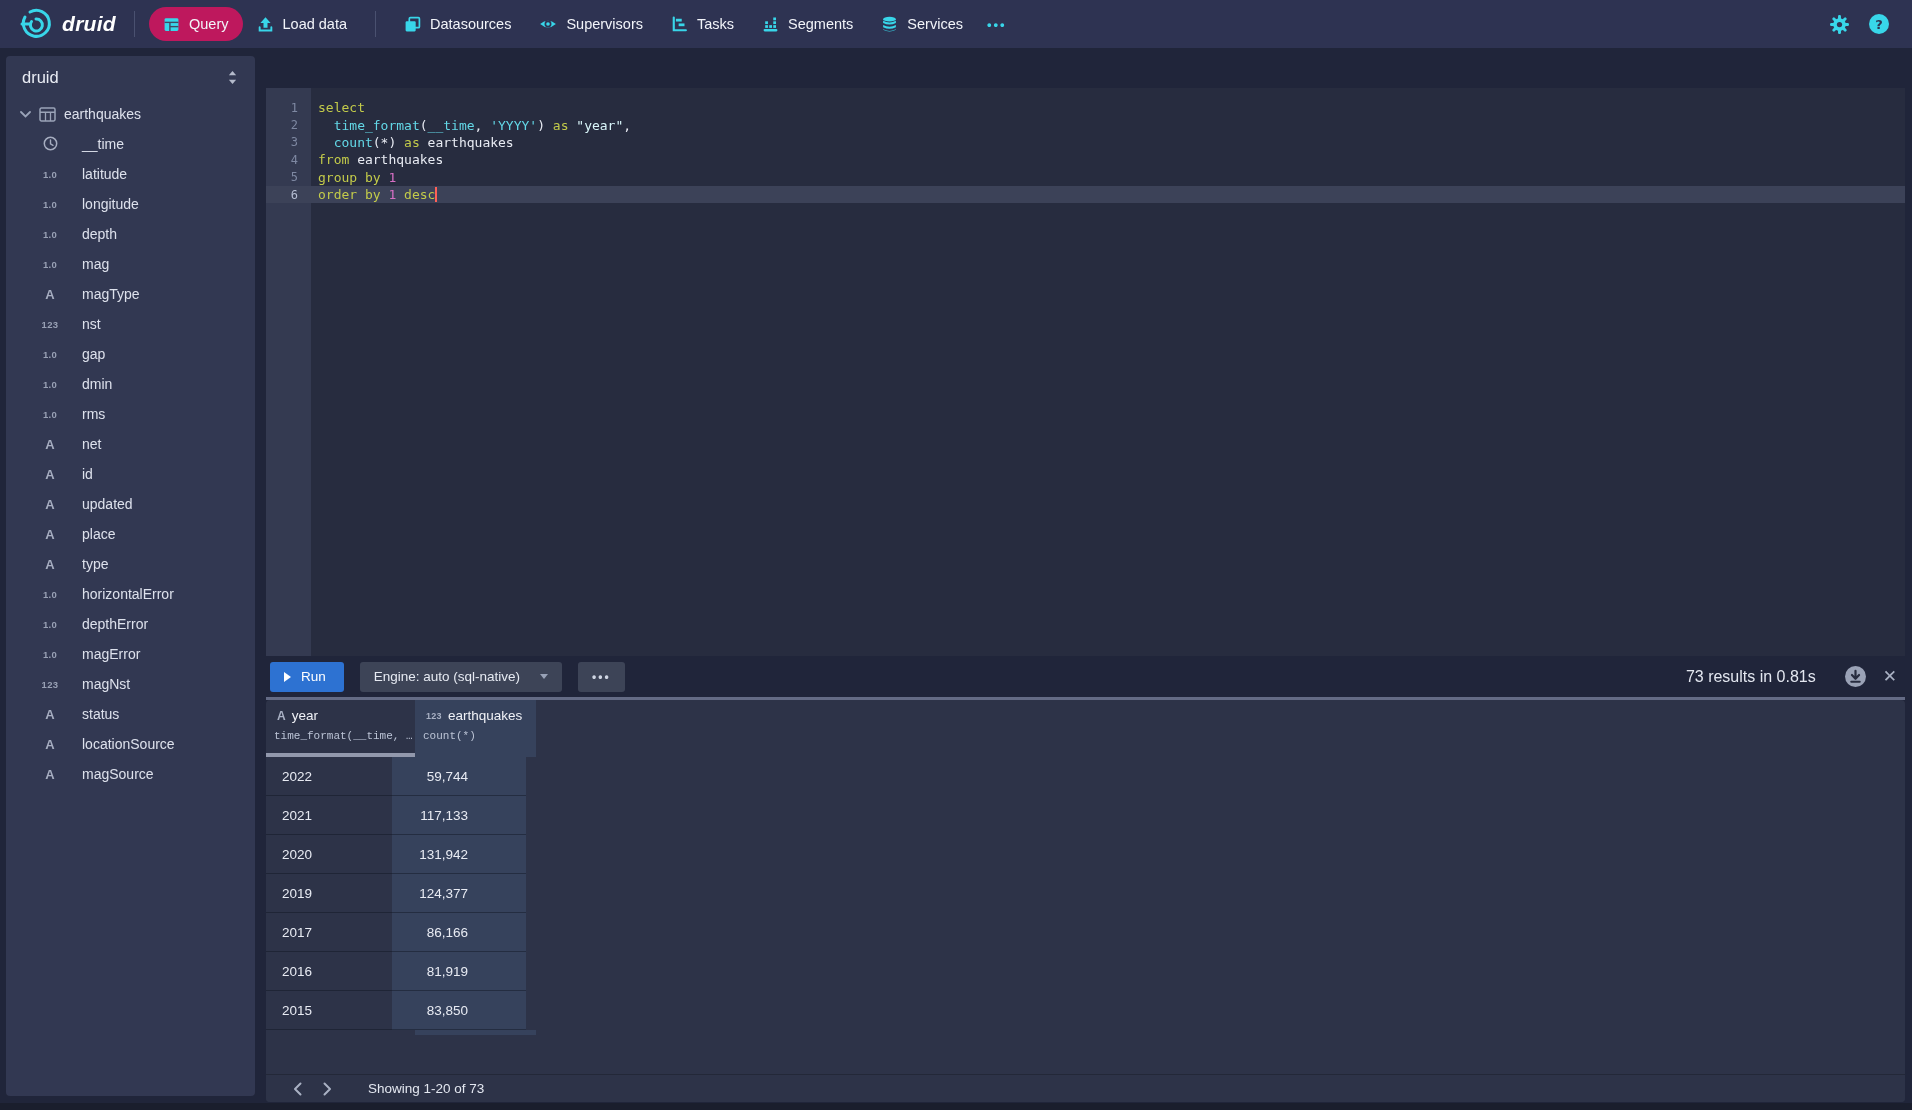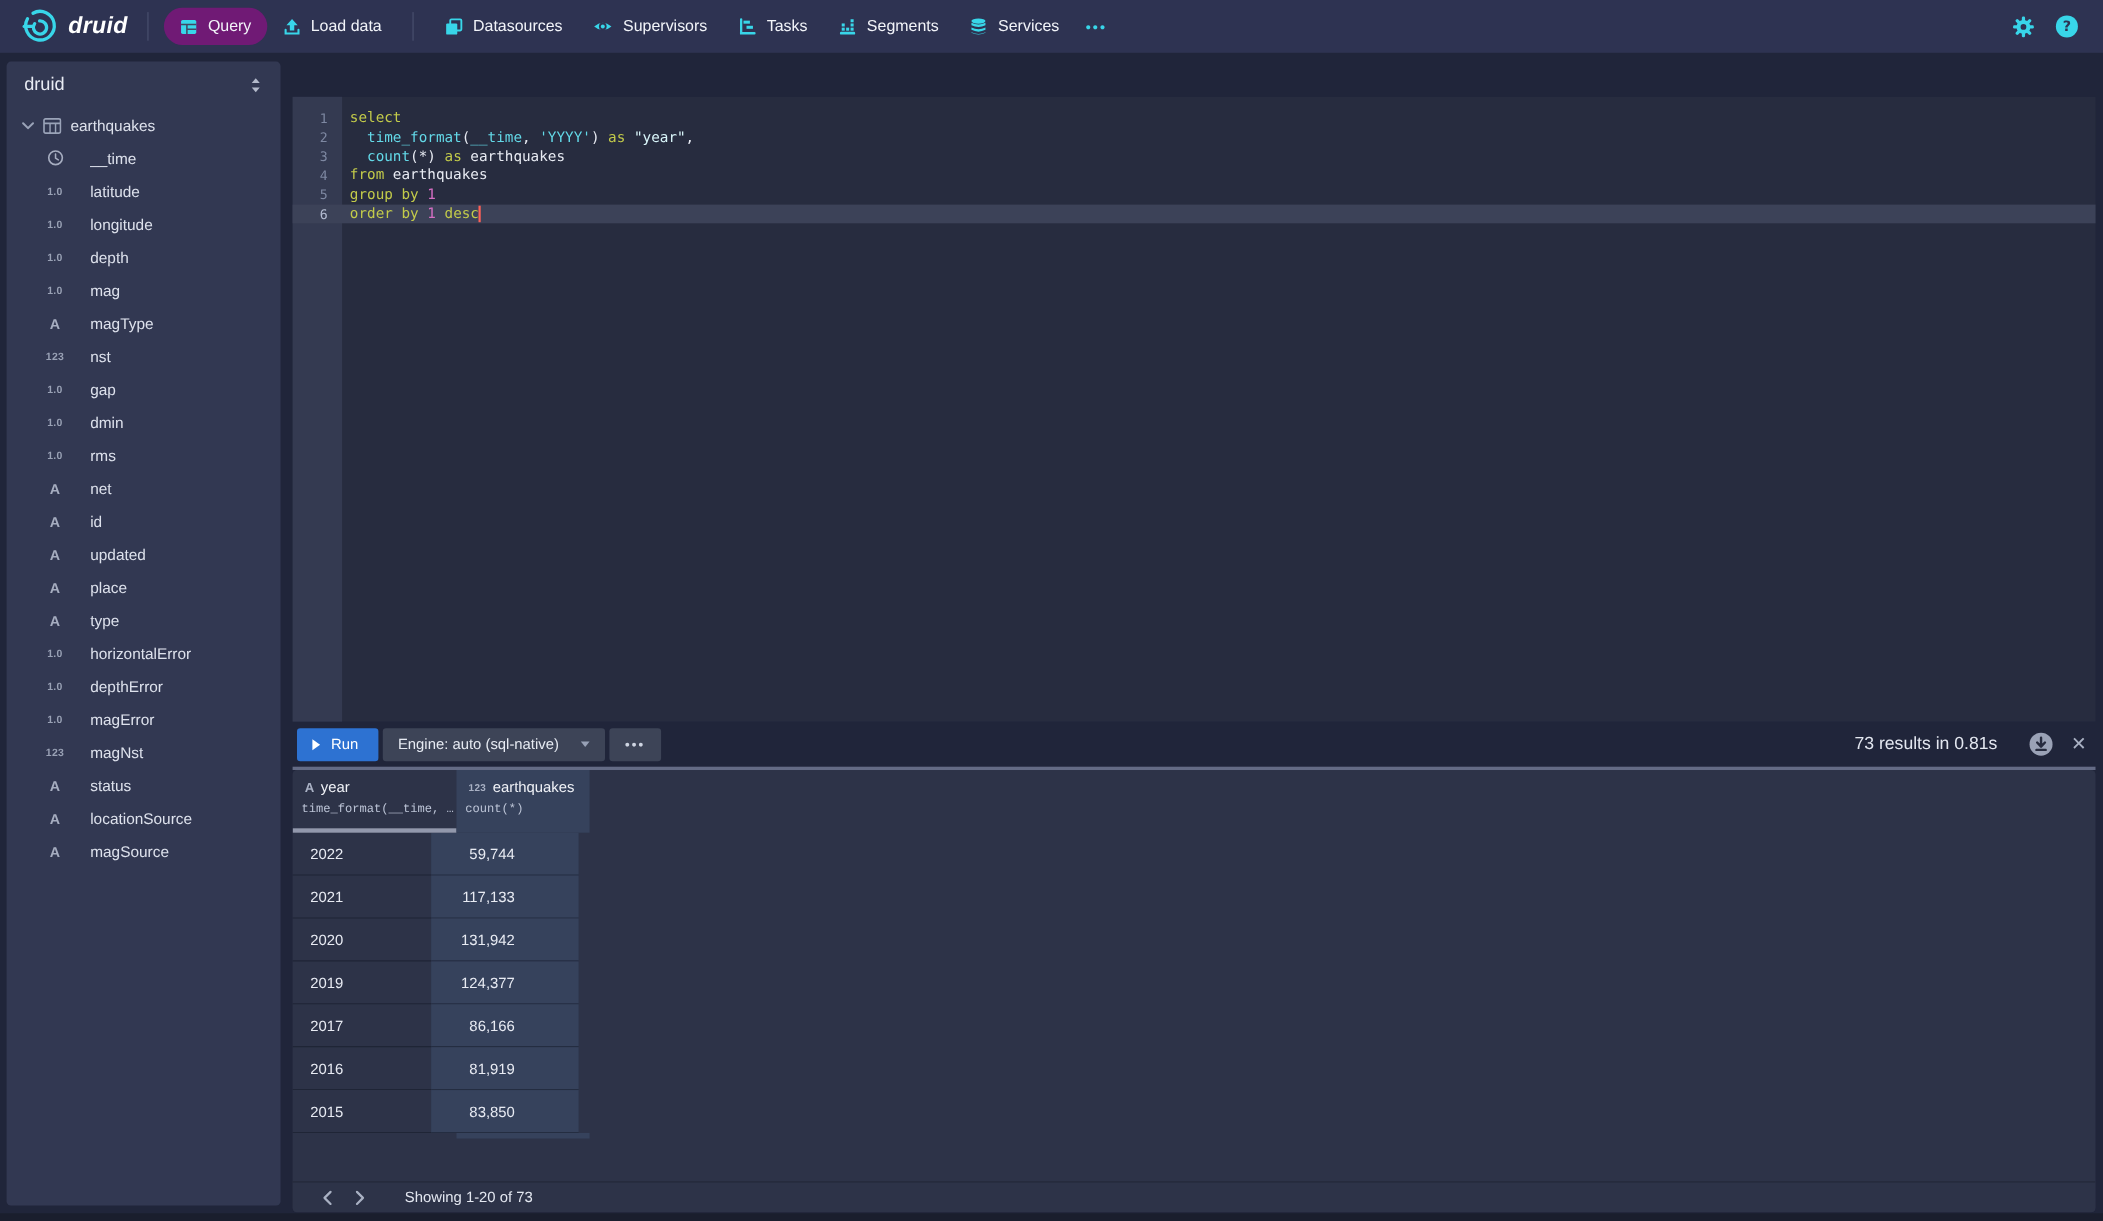--- a/index.html
+++ b/index.html
@@ -8,21 +8,21 @@
             font-family:"Liberation Sans",sans-serif; overflow:hidden; }
 
   
   .topnav { position:absolute; top:0; left:0; right:0; height:48px; background:#2e3352;
             display:flex; align-items:center; padding:0 14px; }
   .brand { display:flex; align-items:center; gap:10px; padding:0 4px; }
   .brand-name { color:#ffffff; font-size:21px; font-style:italic; font-weight:600; letter-spacing:.3px; }
   .nav-sep { width:1px; height:26px; background:#4a5170; margin:0 14px; }
   .nav-item { display:flex; align-items:center; gap:9px; height:34px; padding:0 14px;
               border-radius:17px; color:#f2f4f9; font-size:14.5px; cursor:pointer; white-space:nowrap; }
-  .nav-item.active { background:#701a75; }
+  .nav-item.active { background:#be185d; }
   .nav-more { color:#38d6e9; font-size:13px; letter-spacing:2px; font-weight:bold; padding:0 10px; cursor:pointer; }
   .topnav-spacer { flex:1; }
   .topnav-right { display:flex; align-items:center; gap:18px; padding-right:8px; }
   .icon-btn { display:flex; align-items:center; justify-content:center; cursor:pointer; }
 
   
   .sidebar { position:absolute; left:6px; top:56px; width:249px; height:1040px;
              background:#323852; border-radius:4px; overflow:hidden; }
   .sidebar-header { display:flex; align-items:center; justify-content:space-between;
                     padding:12px 16px 8px 16px; }
@@ -57,21 +57,21 @@
   .tk { white-space:pre; }
   .tk.kw { color:#c3cb4a; }
   .tk.fn { color:#63d8e7; }
   .tk.str { color:#63d8e7; }
   .tk.dq { color:#d9f6fa; }
   .tk.num { color:#d66fc4; }
   .tk.pl { color:#e8ebf3; }
   .cursor { width:2px; height:15px; background:#ff6157; }
 
   .runbar { position:absolute; top:600px; left:0; right:0; height:41px;
-            display:flex; align-items:center; gap:4px; }
+            display:flex; align-items:center; gap:16px; }
   .btn { height:30px; border-radius:3px; display:flex; align-items:center; cursor:pointer;
          font-size:13.5px; color:#e6eaf2; }
   .btn-run { background:#2d72d2; color:#ffffff; padding:0 18px 0 14px; gap:10px; margin-left:4px; }
   .play-tri { width:0; height:0; border-left:7px solid #ffffff; border-top:5px solid transparent; border-bottom:5px solid transparent; }
   .btn-engine { background:#3d4457; padding:0 14px; gap:20px; }
   .caret-down { width:0; height:0; border-top:5px solid #98a1b6; border-left:4.5px solid transparent; border-right:4.5px solid transparent; }
   .btn-more { background:#3d4457; padding:0 14px; color:#cfd5e2; font-weight:bold; letter-spacing:2px; font-size:12px; }
   .run-spacer { flex:1; }
   .results-info { color:#e3e7f0; font-size:16px; margin-right:12px; }
   .runbar-right { display:flex; align-items:center; gap:16px; padding-right:8px; }

